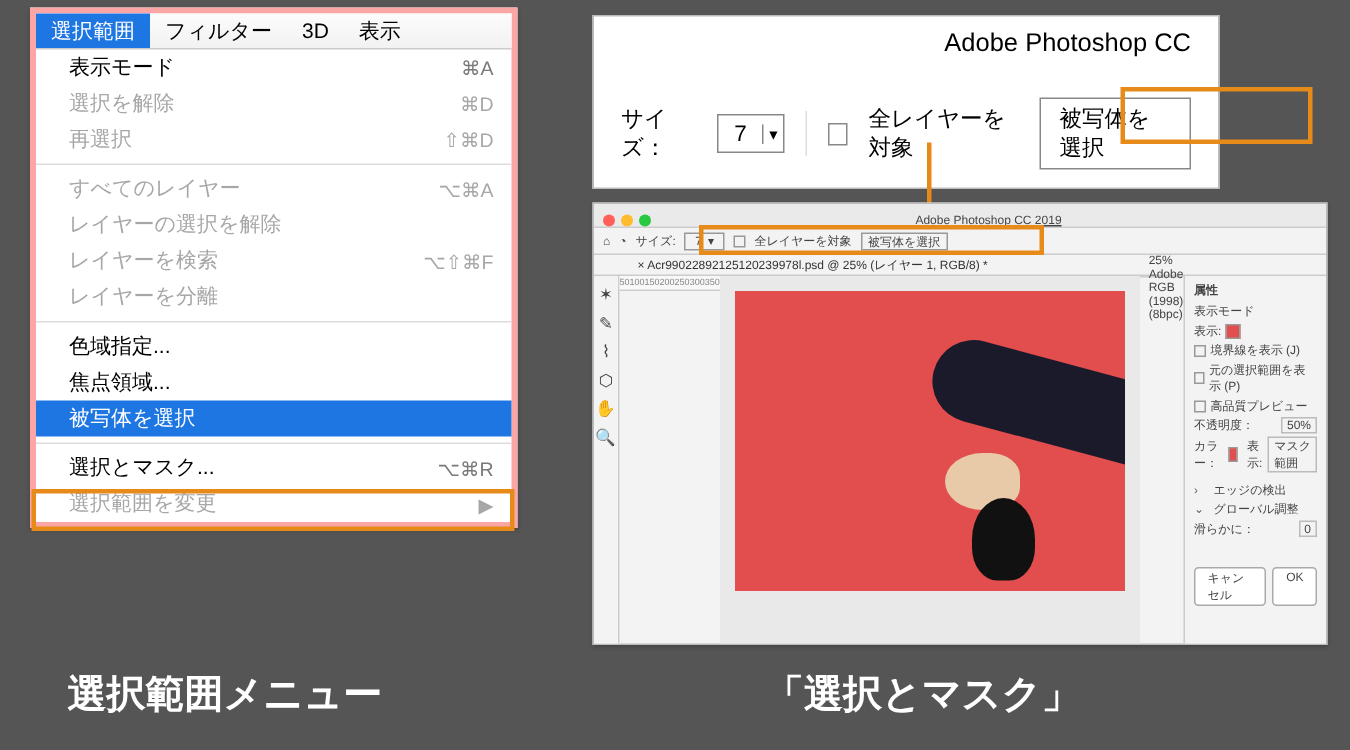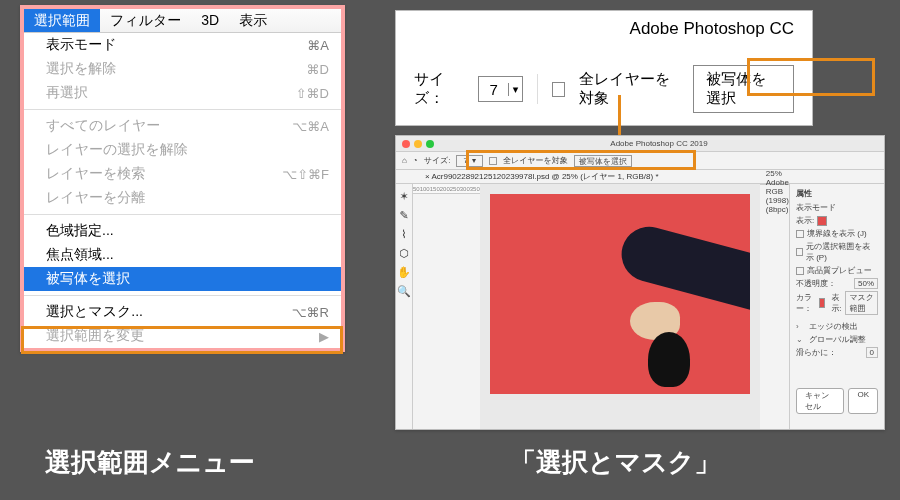--- a/index.html
+++ b/index.html
@@ -79,21 +79,21 @@
   border: 1px solid #888; padding: 4px 12px; font-size: 15px;
 }
 
 
 .ps-window {
   position: absolute; left: 395px; top: 135px; width: 490px; height: 295px;
   background: #f3f3f3; border: 1px solid #bbb;
   box-shadow: 0 1px 3px rgba(0,0,0,.2);
   font-size: 8px; color: #444;
 }
-.ps-titlebar { height: 16px; display: flex; align-items: center; background: #eaeaea; border-bottom: 1px solid #ccc; }
+.ps-titlebar { height: 16px; display: flex; align-items: flex-end; background: #eaeaea; border-bottom: 1px solid #ccc; text-decoration: underline; }
 .traffic { display:flex; gap:4px; padding-left:6px; }
 .traffic span { width:8px; height:8px; border-radius:50%; display:block; }
 .traffic .r{background:#ff5f57}.traffic .y{background:#febc2e}.traffic .g{background:#28c840}
 .ps-title { flex:1; text-align:center; font-size:8px; }
 .ps-toolbar { height: 18px; border-bottom:1px solid #ccc; display:flex; align-items:center; gap:6px; padding: 0 6px; font-size:8px; }
 .ps-toolbar .mini-sel{ border:1px solid #999; padding:0 6px; display:flex; align-items:center; gap:4px; height:12px;}
 .ps-toolbar .mini-chk{ width:8px; height:8px; border:1px solid #999; display:inline-block;}
 .ps-toolbar .mini-btn{ border:1px solid #999; padding:0 4px; height:12px; line-height:12px;}
 .ps-tabbar { height:14px; border-bottom:1px solid #ccc; padding-left:29px; font-size:8px; display:flex; align-items:center; color:#333;}
 .ps-body { position:absolute; top:48px; bottom:0; left:0; right:0; display:flex; }
@@ -107,21 +107,21 @@
 .mouse{ position:absolute; right:60px; top:138px; width:42px; height:55px; background:#111; border-radius:50% 50% 40% 40%; }
 .ps-status{ height:14px; border-top:1px solid #ccc; font-size:8px; padding-left:6px; display:flex; align-items:center;}
 .ps-props{ width:165px; background:#f3f3f3; border-left:1px solid #ccc; padding:4px 6px; font-size:8px;}
 .ps-props .sec{ margin-bottom:6px;}
 .ps-props .hdr{ font-weight:600; margin-bottom:3px;}
 .ps-props .line{ display:flex; align-items:center; gap:3px; margin:2px 0;}
 .ps-props .box{ border:1px solid #bbb; padding:0 3px;}
 .ps-props .sw{ width:10px;height:10px;background:#e24d4d;border:1px solid #999;}
 .ps-props .chk{width:8px;height:8px;border:1px solid #999;display:inline-block;}
 .ps-props .expand{ color:#666; margin-right:2px; display:inline-block; width:8px;}
-.ps-props .btns{ display:flex; gap:4px; justify-content:flex-start; margin-top:30px;}
+.ps-props .btns{ display:flex; gap:4px; justify-content:flex-start; margin-top:20px;}
 .ps-props .btn{ border:1px solid #aaa; border-radius:3px; padding:1px 8px; background:#fff;}
 .ruler-h{ height:10px; background:#f8f8f8; border-bottom:1px solid #ccc; font-size:6px; color:#888; display:flex; justify-content:space-around; align-items:center;}
 .connector{ position:absolute; background:#e68a1a; }
 </style>
 </head>
 <body>
 
 <div class="panel-left">
   <div class="menubar">
     <div class="mitem active">選択範囲</div>

